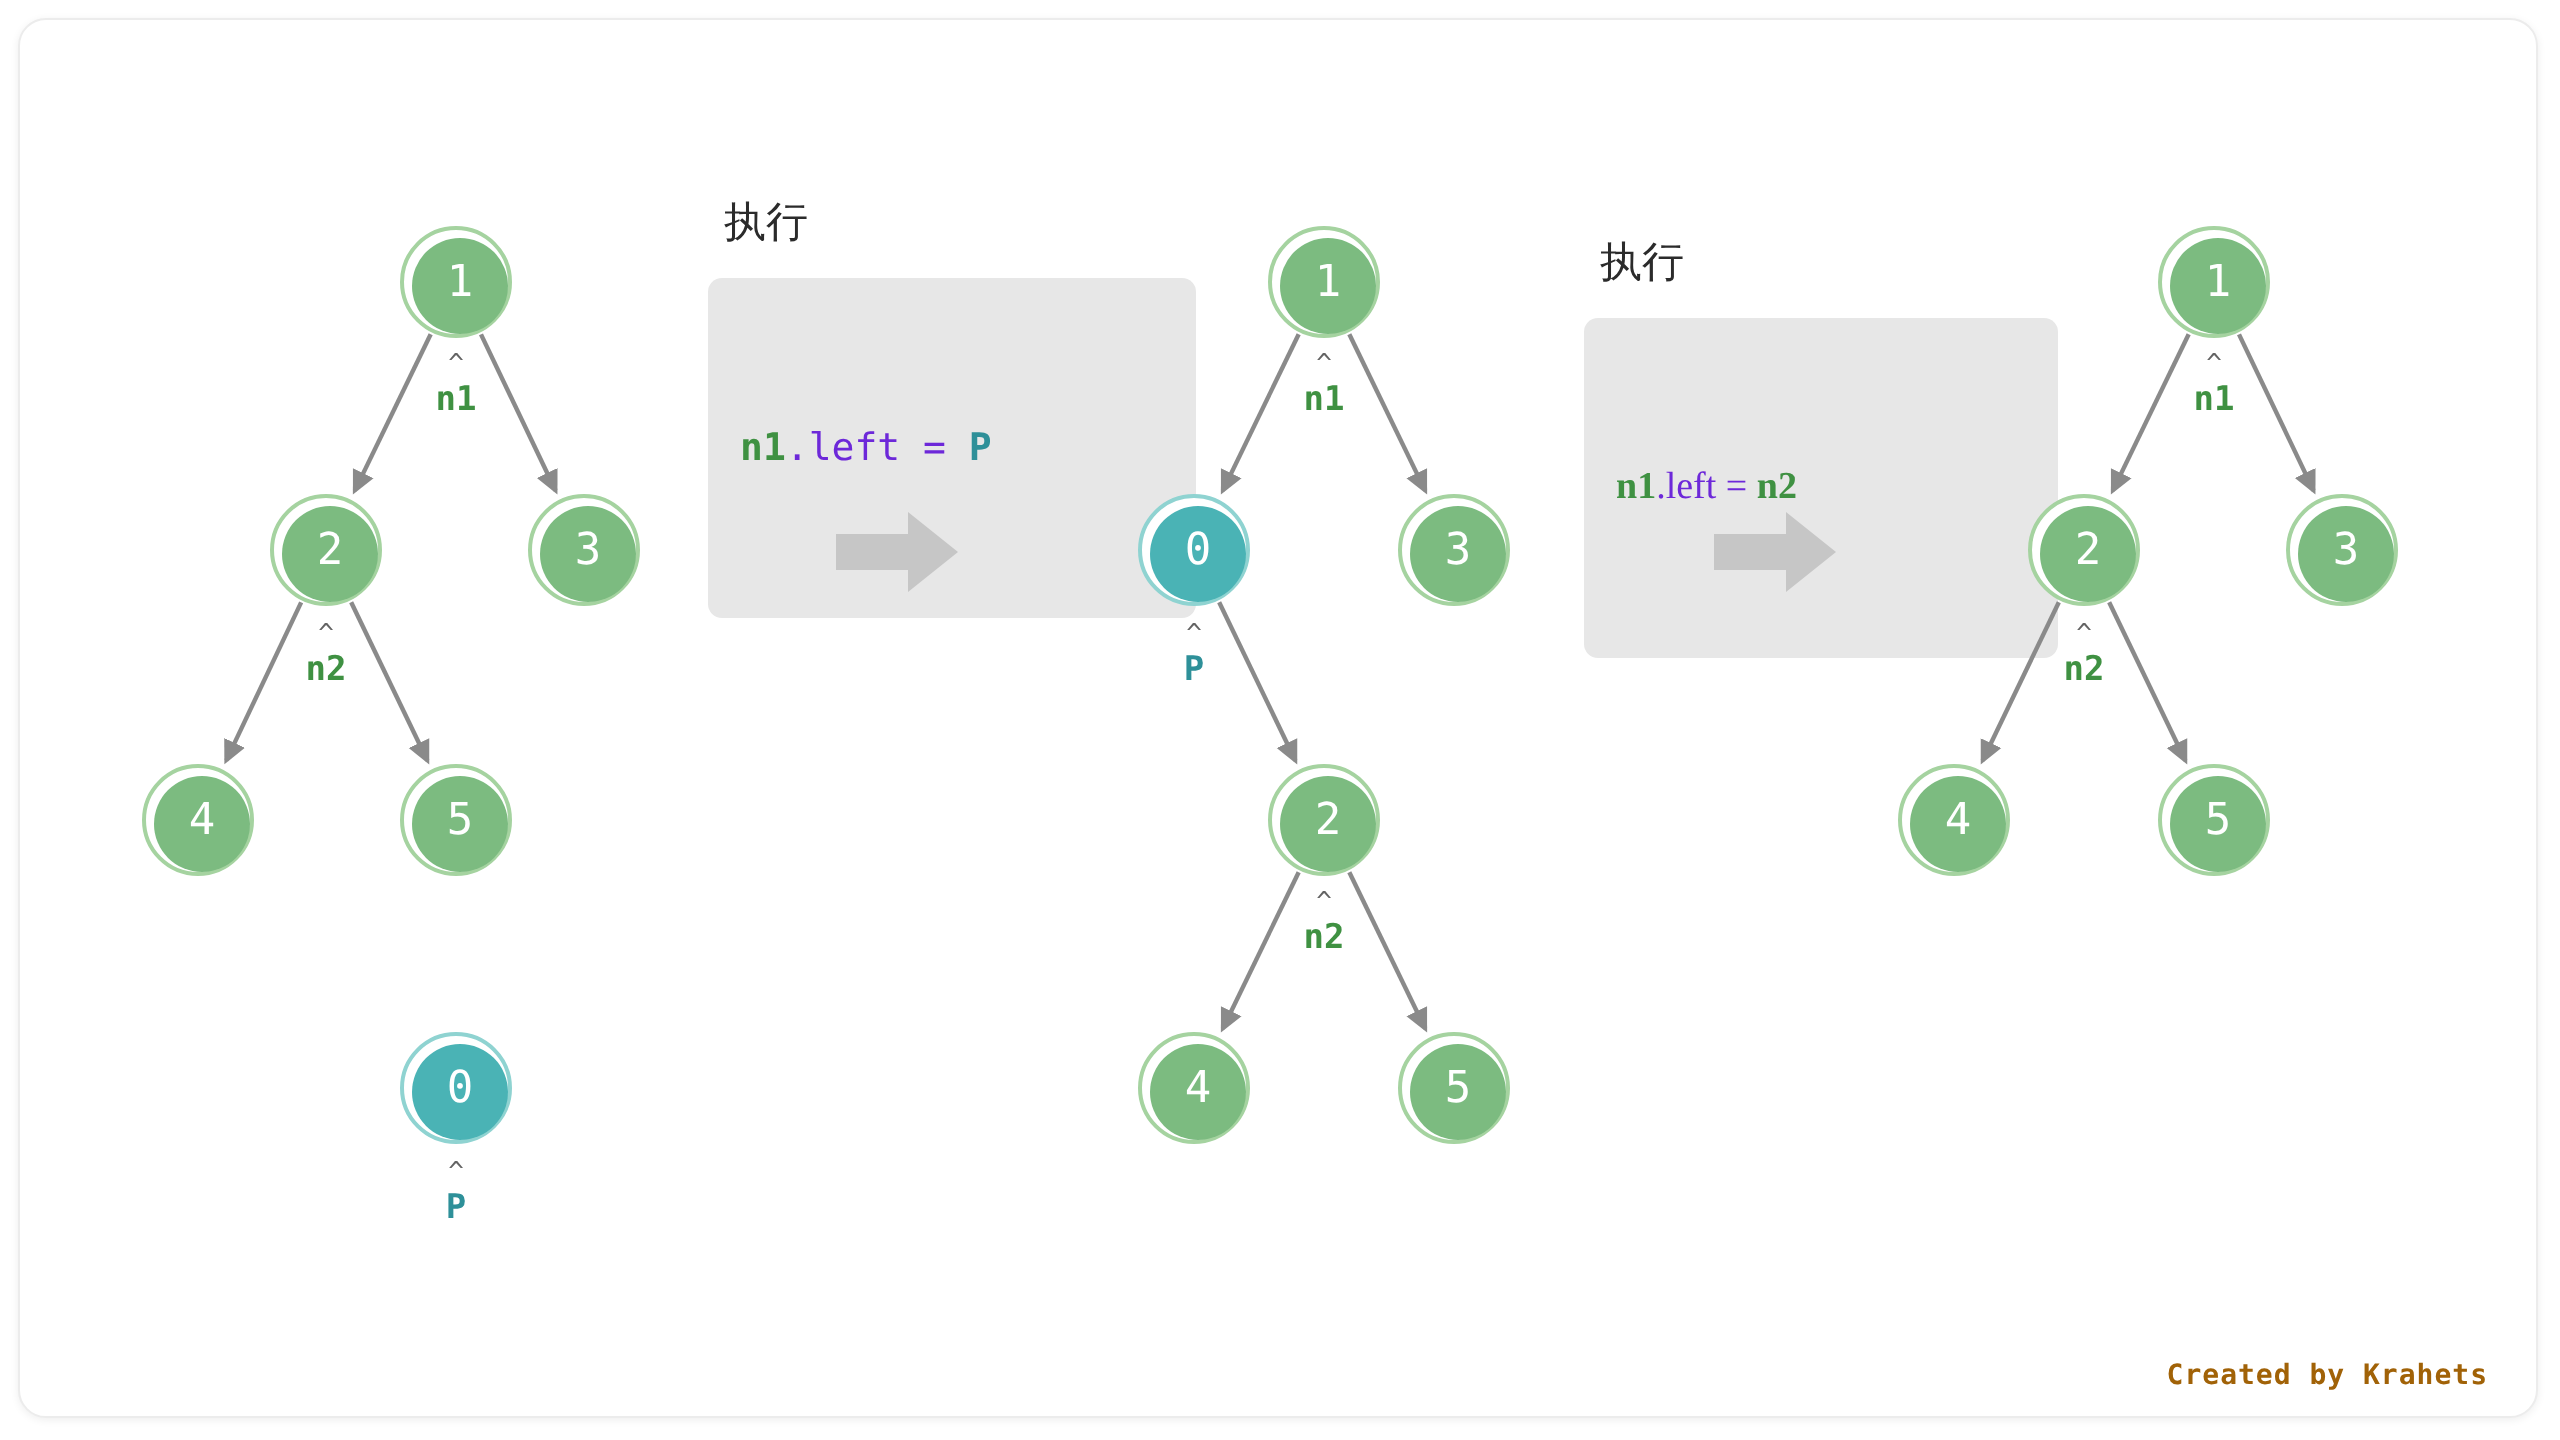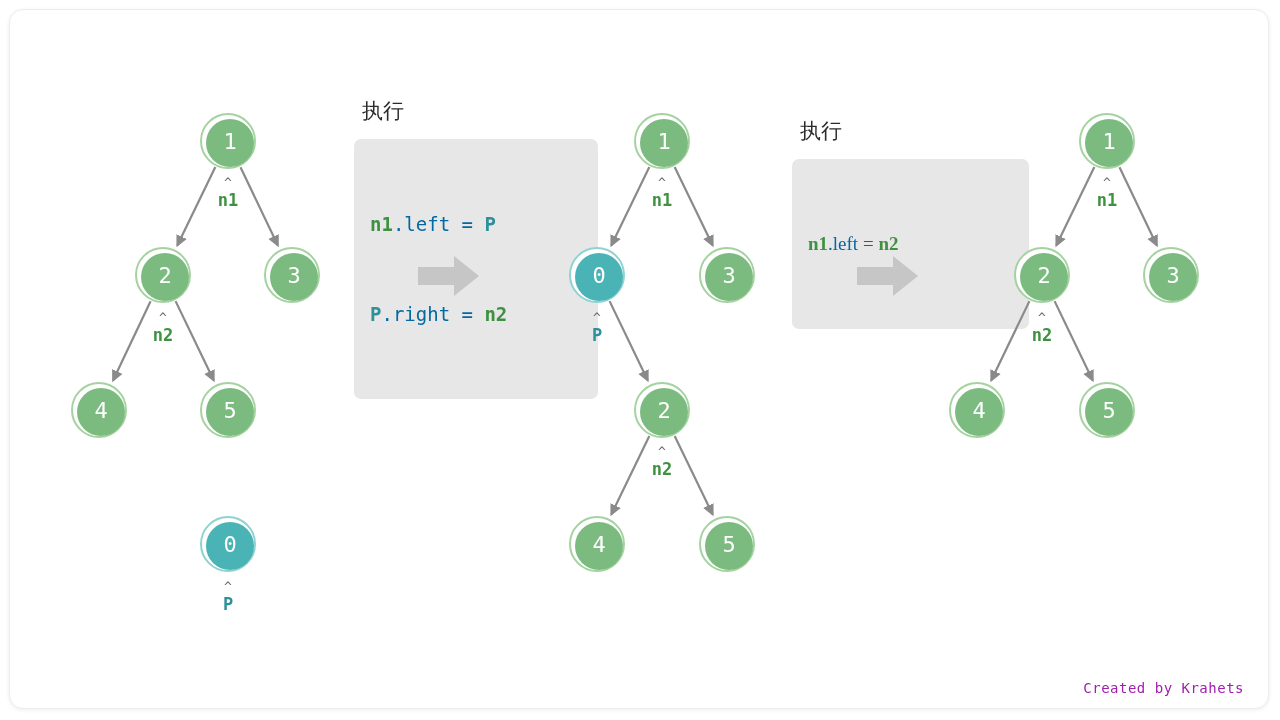--- a/index.html
+++ b/index.html
@@ -127,36 +127,37 @@
     padding: 10px 16px;
     font-family: "DejaVu Sans Mono", "Liberation Mono", monospace;
     font-size: 19px;
     line-height: 30px;
     color: #3a3a3a;
     white-space: pre;
   }
   .code-box .ln { display: block; }
   .tk-green { color: #3f9142; font-weight: bold; }
   .tk-teal  { color: #2e9099; font-weight: bold; }
-  .tk-plain { color: #0369a1; }
+  .tk-plain { color: #6d28d9; }
 
   
   .block-arrow {
     position: absolute;
     z-index: 2;
   }
   
   .watermark {
     position: absolute;
     right: 36px;
     bottom: 24px;
     font-family: "DejaVu Sans Mono", "Liberation Mono", monospace;
     font-size: 14px;
-    color: #a21caf;
+    color: #a16207;
     letter-spacing: 0.5px;
+    font-weight: bold;
   }
 </style>
 </head>
 <body>
 
 <div id="canvas">
   <div class="card"></div>
 
   <svg class="edges" viewBox="0 0 1280 720">
     <defs>
@@ -297,21 +298,20 @@
       </div>
       <div class="ptr green" style="left: 1012px; top: 313px;">
         <span class="caret">^</span>
         <span class="name">n2</span>
       </div>
     </div>
 
   <div class="step-label" style="left:362px; top:98px;">执行</div>
   <div class="code-box" style="left:354px; top:139px; width:212px;">
     <span class="ln"><span class="tk-green">n1</span><span class="tk-plain">.left = </span><span class="tk-teal">P</span></span>
-    <span class="ln"><span class="tk-teal">P</span><span class="tk-plain">.right = </span><span class="tk-green">n2</span></span>
   </div>
 
   <div class="step-label" style="left:800px; top:118px;">执行</div>
   <div class="code-box" style="left:792px; top:159px; width:205px;font-family:Liberation Serif, serif;">
     <span class="ln"><span class="tk-green">n1</span><span class="tk-plain">.left = </span><span class="tk-green">n2</span></span>
   </div>
 
   <svg class="block-arrow" style="left:418px; top:254px;" width="62" height="44" viewBox="0 0 62 44">
     <path d="M0,13 L36,13 L36,2 L61,22 L36,42 L36,31 L0,31 Z" fill="#c6c6c6"></path>
   </svg>

